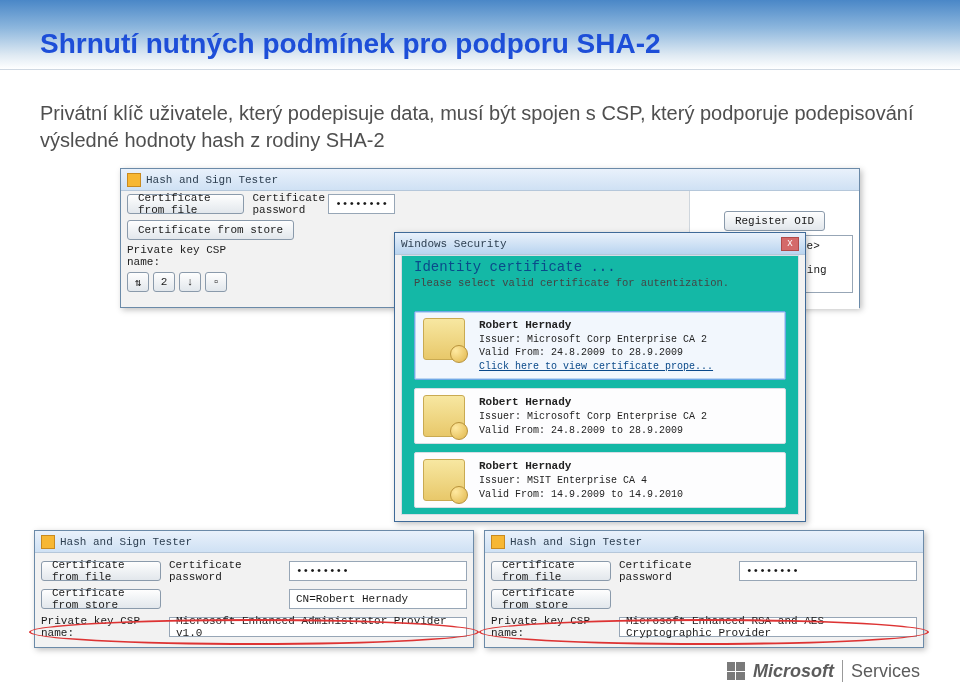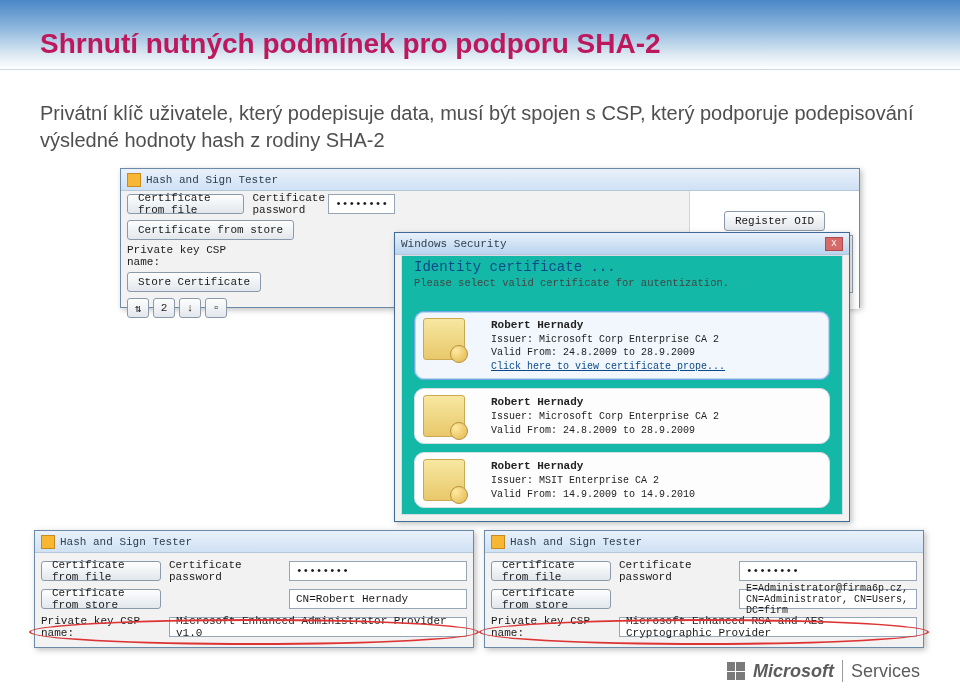--- a/index.html
+++ b/index.html
@@ -14,21 +14,21 @@
   .banner {
     height: 70px;
     background: linear-gradient(to bottom, #4a87c7 0%, #8cb6dd 40%, #dfeaf3 80%, #ffffff 100%);
     border-bottom: 1px solid #cfd8e2;
   }
   .slide-title {
     position: absolute;
     top: 28px; left: 40px;
     font-size: 28px;
     font-weight: bold;
-    color: #be185d;
+    color: #1d4ed8;
   }
   .slide-body {
     position: absolute;
     top: 100px; left: 40px;
     font-size: 20px;
     color: #4f4f4f;
     line-height: 1.35;
   }
   
   .win {
@@ -76,28 +76,28 @@
   }
   
   #tester-bg { top: 168px; left: 120px; width: 740px; height: 140px; }
   #tester-bg .left-col { position: absolute; left: 0; top: 22px; width: 280px; }
   #tester-bg .right-pane {
     position: absolute; right: 0; top: 22px; width: 170px; height: 118px;
     background: #fff; border-left: 1px solid #cfd6dd;
     font-size: 10px; padding: 20px 6px; color: #222;
   }
   
-  #secdlg { top: 232px; left: 394px; width: 456px; height: 290px; border-color: #3f6a98; }
+  #secdlg { top: 232px; left: 394px; width: 412px; height: 290px; border-color: #3f6a98; }
   #secdlg .titlebar { background: linear-gradient(to bottom, #e9f1fb, #b9d4ef); }
   #secdlg .inner { position: absolute; inset: 22px 6px 6px 6px; background: #14b8a6; border: 1px solid #d6dde5; padding: 3px 12px; overflow: hidden; }
   #secdlg .h1 { font-size: 14px; color: #0a4a8a; margin-bottom: 2px; }
   #secdlg .sub { font-size: 10.5px; color: #444; margin-bottom: 22px; }
   .cert-item {
-    display: flex; gap: 26px;
-    border: 1px solid #d6dde5; border-radius: 10px;
+    display: flex; gap: 14px;
+    border: 1px solid #d6dde5; border-radius: 2px;
     padding: 6px 8px; margin-bottom: 8px;
     background: #fdfdfe;
   }
   .cert-item.sel { border-color: #6fa8e6; background: #f2f7fd; box-shadow: inset 0 0 0 1px #bcd6f2; }
   .cert-thumb {
     width: 42px; height: 42px;
     background: linear-gradient(to bottom, #f7e7a1, #e8c86a);
     border: 1px solid #c9aa52; border-radius: 3px;
     position: relative;
   }
@@ -151,23 +151,20 @@
         <span class="btn">Certificate from file</span>
       <span class="label" style="margin-left:8px;width:110px">Certificate password</span>
       <span class="txt" style="width:70px">••••••••</span>
     </div>
     <div class="row">
         <span class="btn">Certificate from store</span>
       </div>
     <div class="row">
         <span class="label" style="width:130px">Private key CSP name:</span>
       </div>
-    <div class="row">
-        <span class="btn">Store Certificate</span>
-      </div>
     <div class="row" style="gap:4px">
       <span class="btn" style="width:22px;padding:0">⇅</span>
       <span class="btn" style="width:22px;padding:0">2</span>
       <span class="btn" style="width:22px;padding:0">↓</span>
       <span class="btn" style="width:22px;padding:0">▫</span>
     </div>
   </div>
   <div class="right-pane">
     <div style="text-align:center;margin-bottom:4px"><span class="btn">Register OID</span></div>
     <div class="txt" style="height:auto;flex-direction:column;align-items:flex-start;padding:4px">
@@ -204,21 +201,21 @@
         <div class="nm">Robert Hernady</div>
         <div>Issuer: Microsoft Corp Enterprise CA 2</div>
         <div>Valid From: 24.8.2009 to 28.9.2009</div>
       </div>
     </div>
 
     <div class="cert-item">
       <div class="cert-thumb"></div>
       <div class="cert-meta">
         <div class="nm">Robert Hernady</div>
-        <div>Issuer: MSIT Enterprise CA 2</div>
+        <div>Issuer: MSIT Enterprise CA 4</div>
         <div>Valid From: 14.9.2009 to 14.9.2010</div>
       </div>
     </div>
   </div>
 </div>
 
 <div id="tester-left" class="win tester-bot">
   <div class="titlebar">
     <span class="icon-app"></span>
     <span>Hash and Sign Tester</span>
@@ -250,21 +247,20 @@
   </div>
   <div class="grid">
     <div class="grow">
       <span class="btn">Certificate from file</span>
       <span class="label">Certificate password</span>
       <span class="txt">••••••••</span>
     </div>
     <div class="grow">
       <span class="btn">Certificate from store</span>
       <span class="label"></span>
-      <span class="txt" style="font-size:10px">E=Administrator@firma6p.cz, CN=Administrator, CN=Users, DC=firm</span>
     </div>
     <div class="grow">
       <span class="label" style="width:120px;margin-left:0">Private key CSP name:</span>
       <span style="width:8px"></span>
       <span class="txt">Microsoft Enhanced RSA and AES Cryptographic Provider</span>
     </div>
   </div>
   <div class="ellipse" style="left:-6px;bottom:2px;width:450px;height:26px"></div>
 </div>
 

